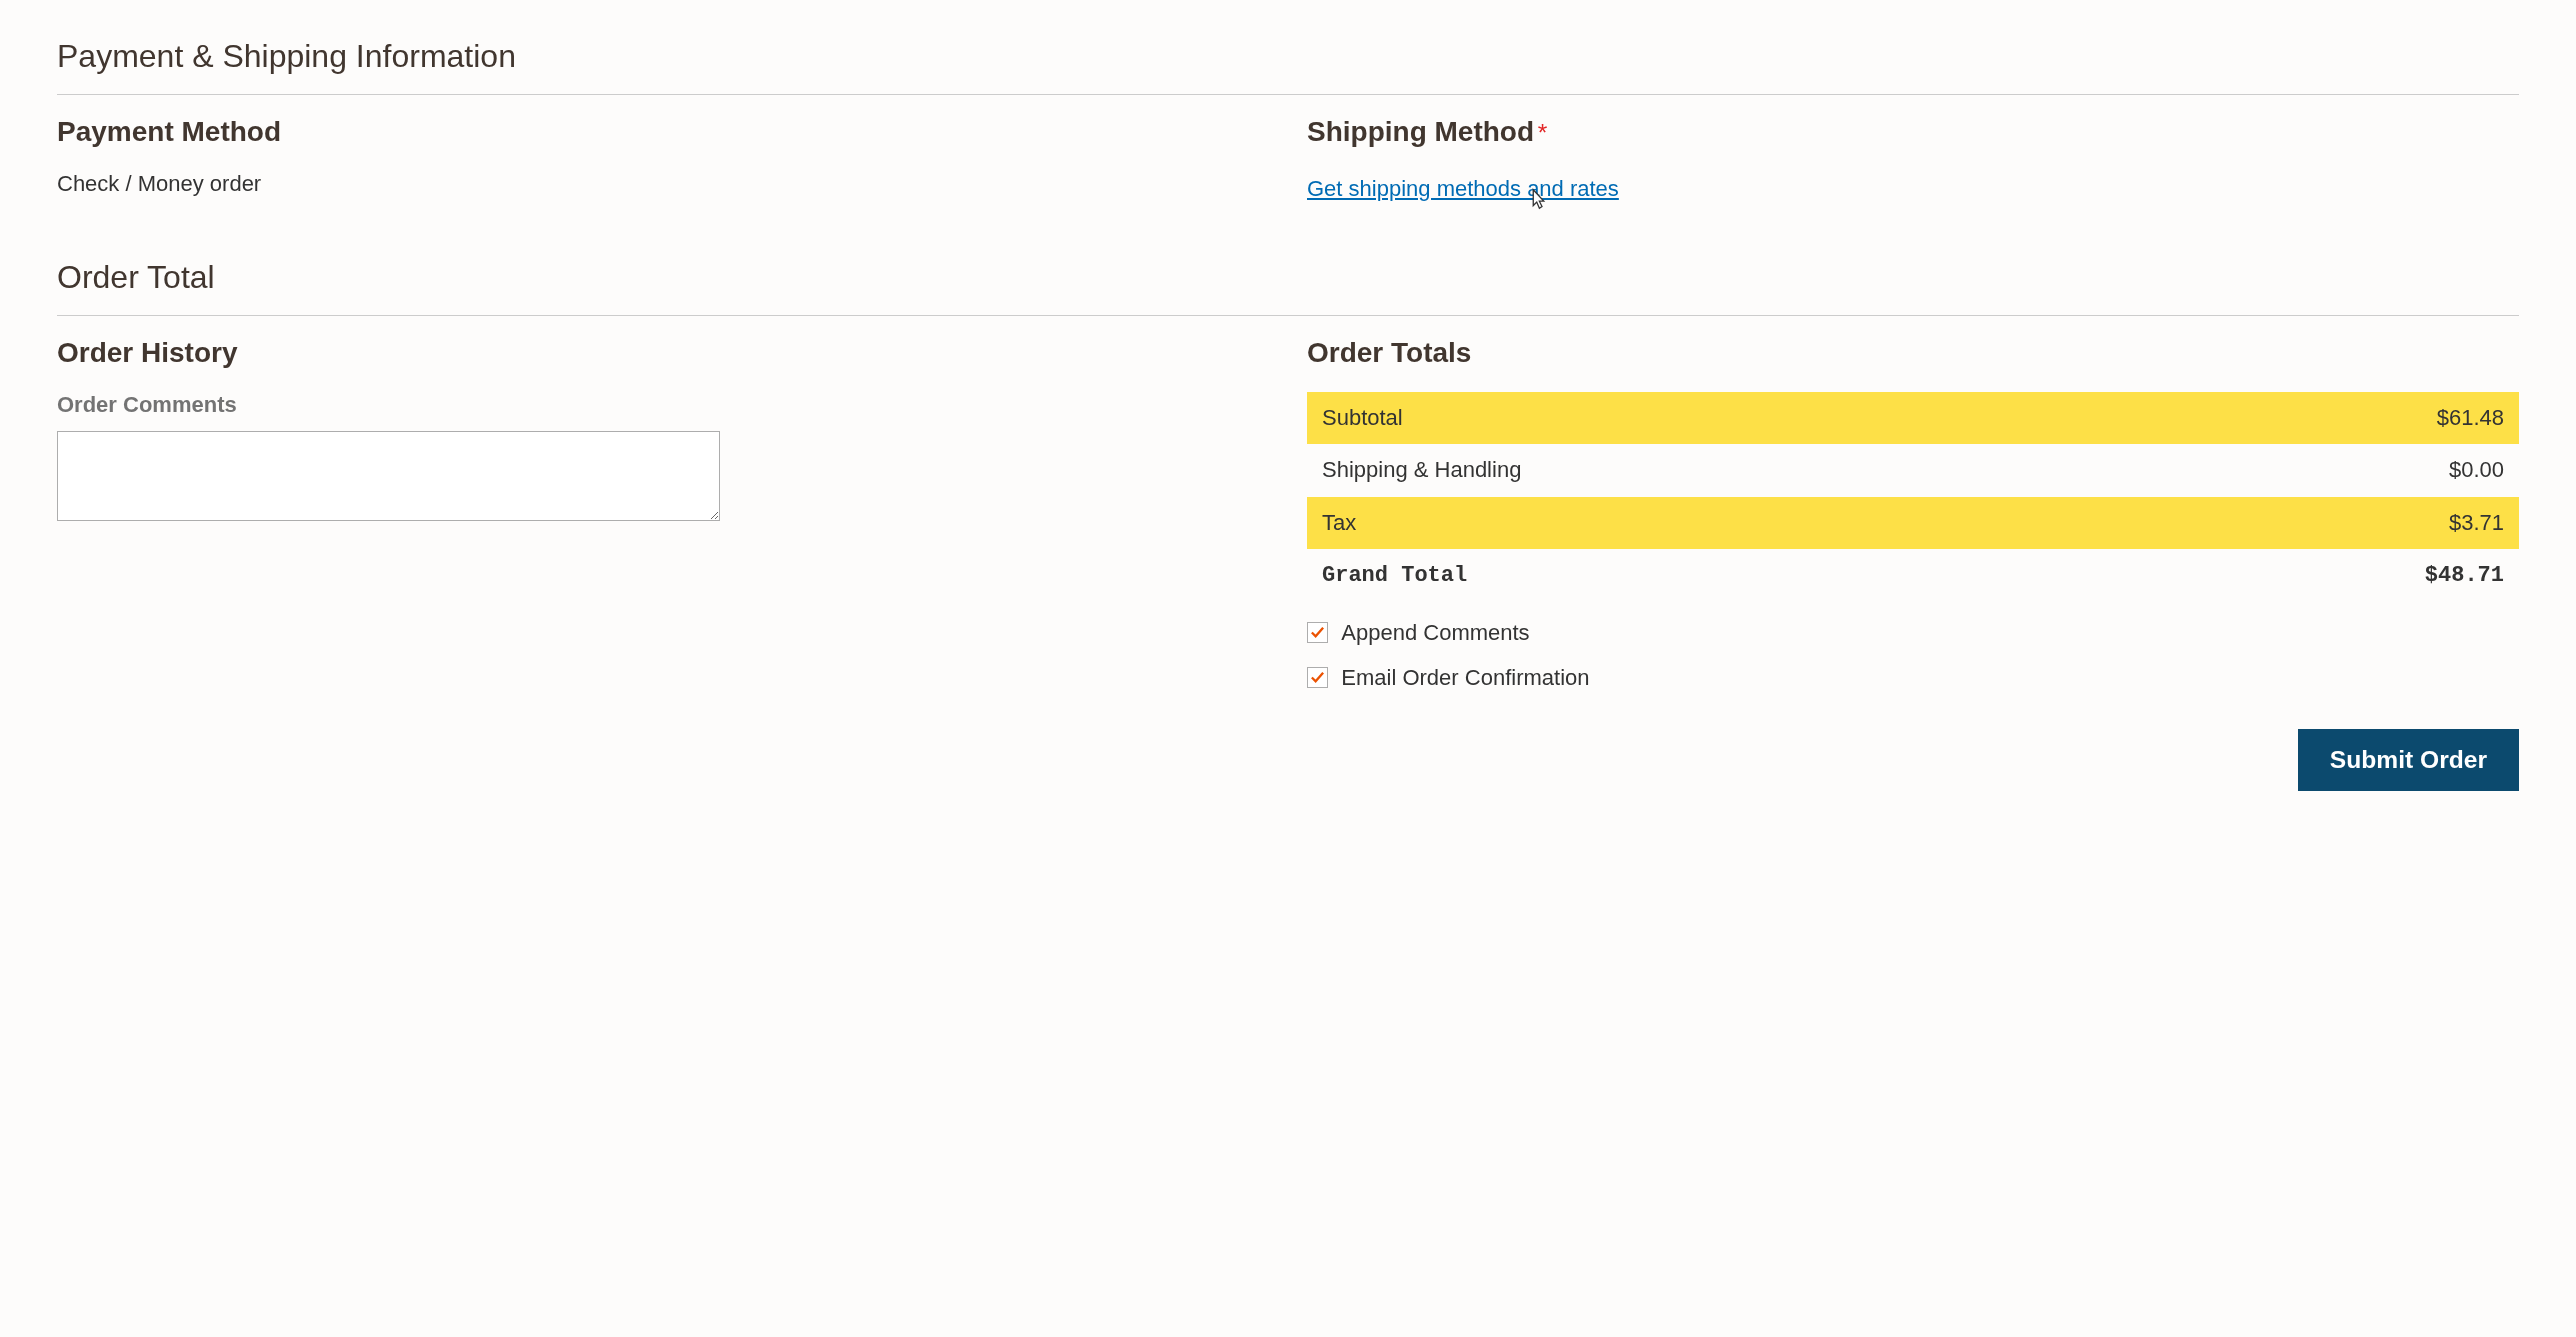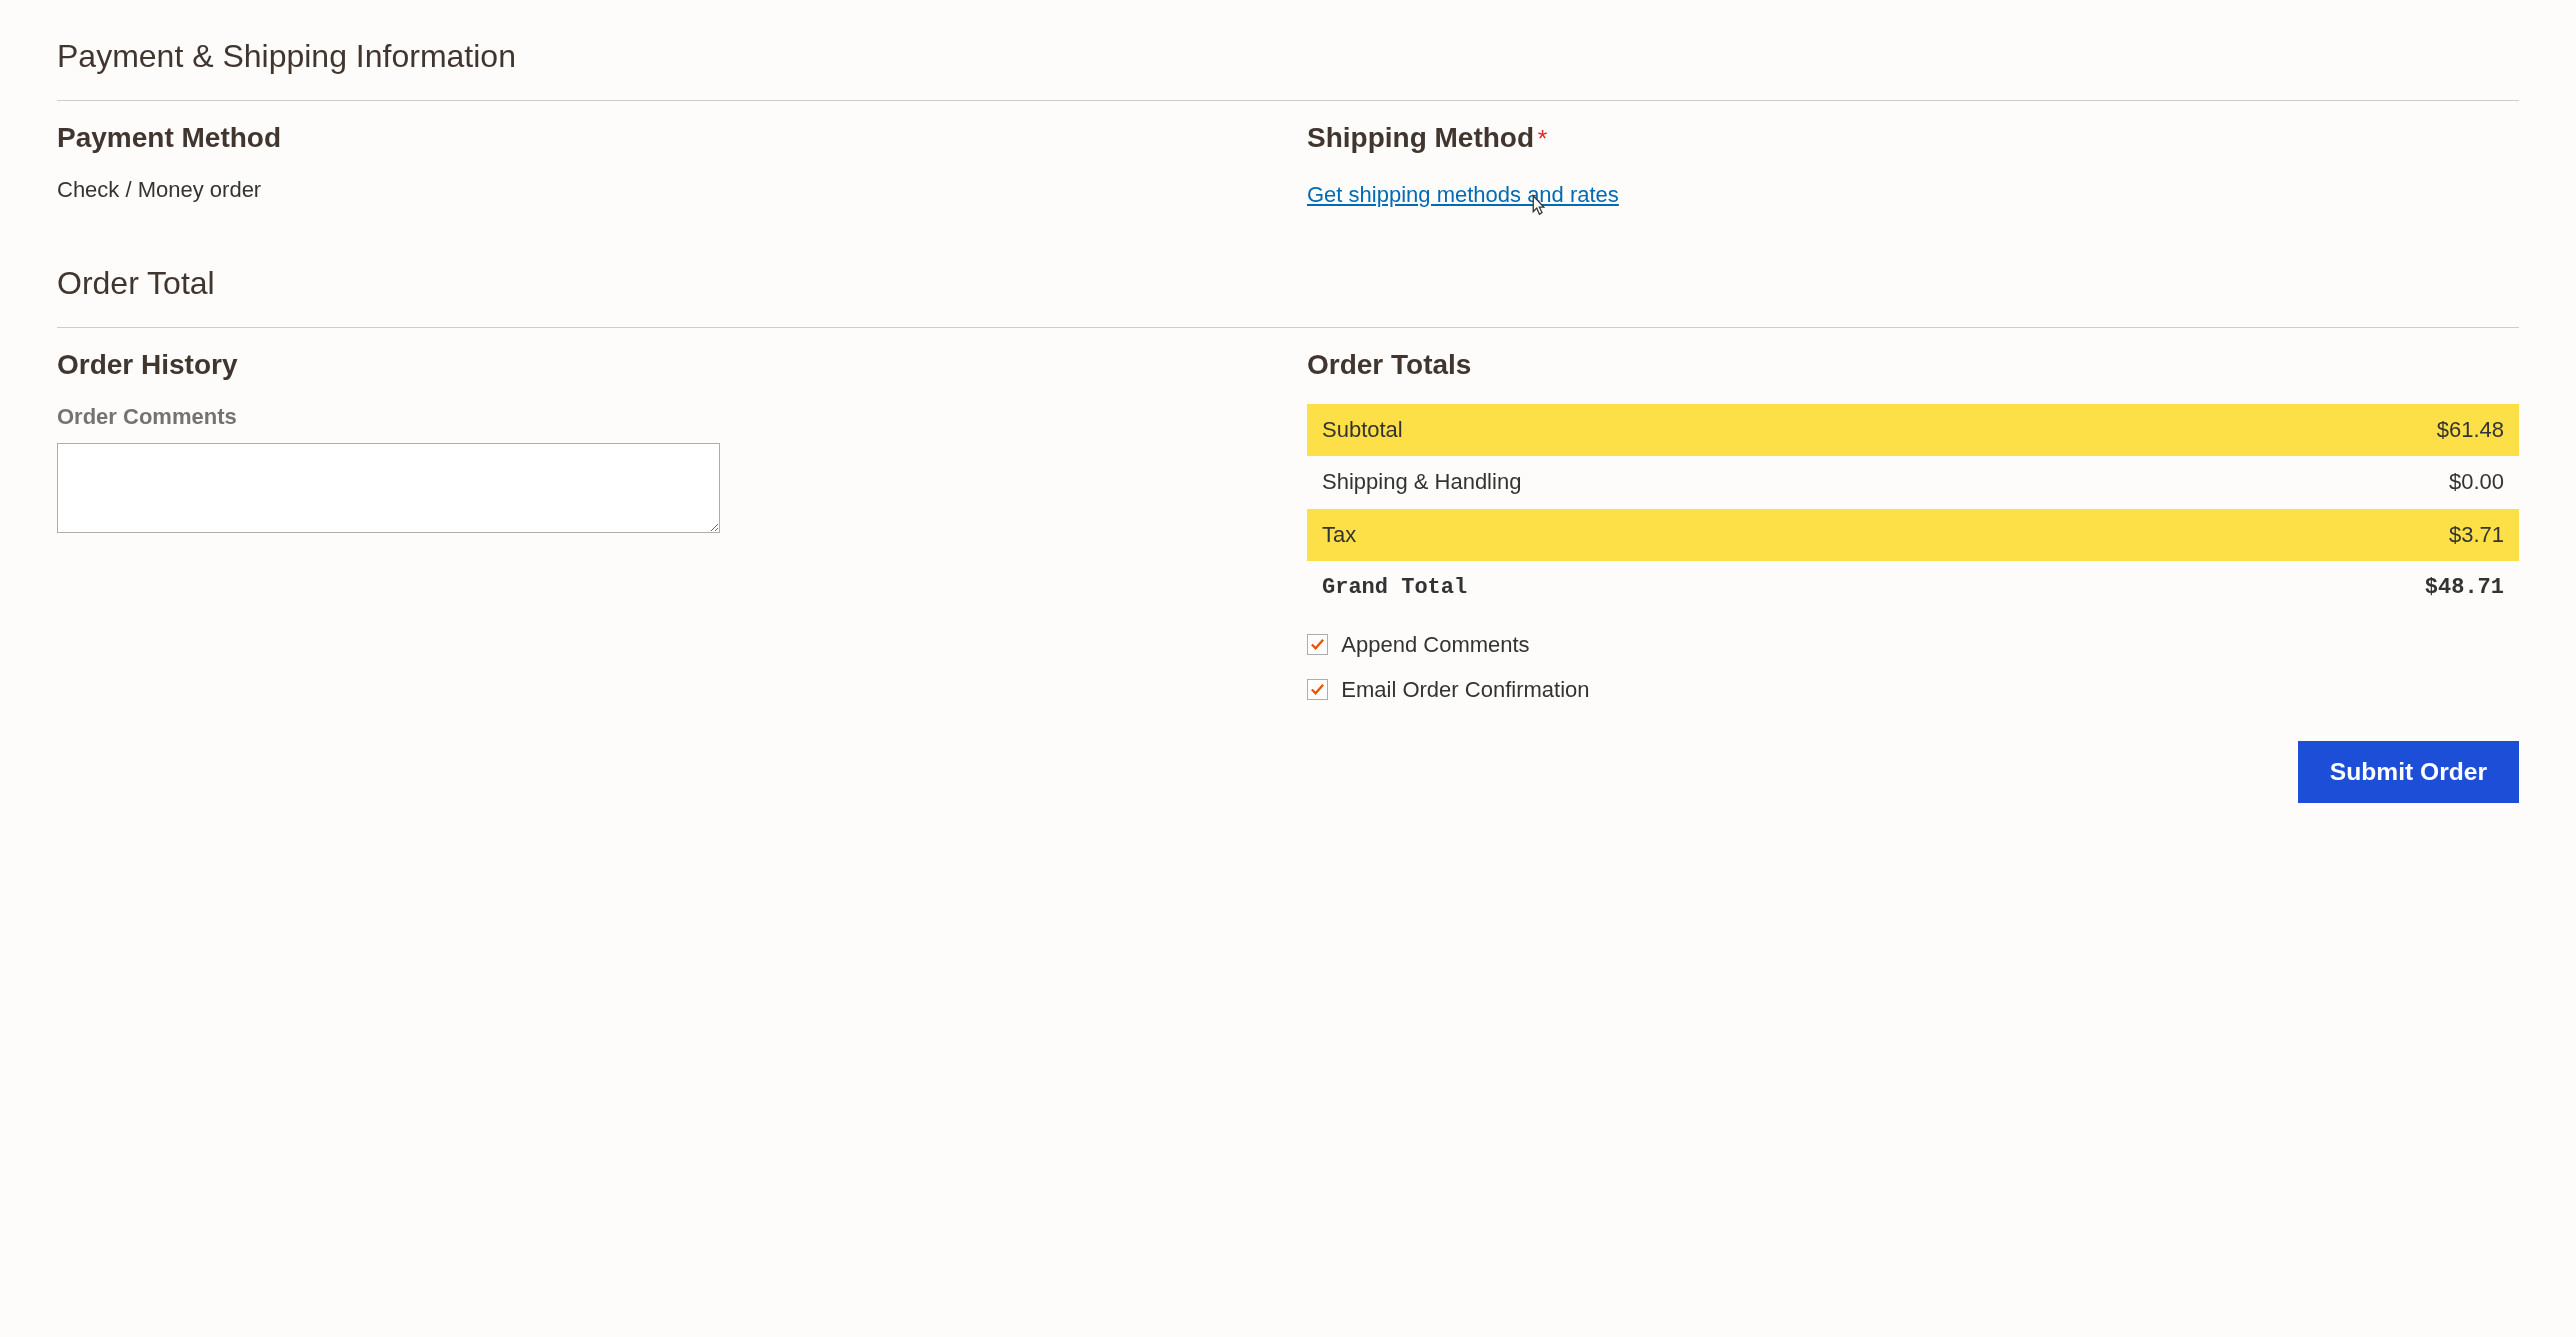--- a/index.html
+++ b/index.html
@@ -10,21 +10,21 @@
     body {
       font-family: 'Helvetica Neue', Helvetica, Arial, sans-serif;
       background: #fdfcfb;
       color: #333;
       padding: 38px 57px;
     }
     .section-title {
       font-size: 32px;
       font-weight: 400;
       color: #41362f;
-      padding-bottom: 25px;
+      padding-bottom: 19px;
       border-bottom: 0.9px solid #ccc;
       margin-bottom: 21px;
     }
     .two-col {
       display: flex;
       gap: 38px;
       margin-bottom: 57px;
     }
     .col {
       flex: 1;
@@ -112,21 +112,21 @@
     .custom-checkbox svg {
       width: 15px;
       height: 15px;
     }
     .submit-row {
       display: flex;
       justify-content: flex-end;
       margin-top: 38px;
     }
     .submit-btn {
-      background: #1d4ed8;
+      background: #0c4a6e;
       color: #fff;
       font-size: 24.6px;
       font-weight: 600;
       border: none;
       padding: 17px 32px;
       cursor: pointer;
       font-family: inherit;
       text-align: center;
     }
     .cursor-icon {

